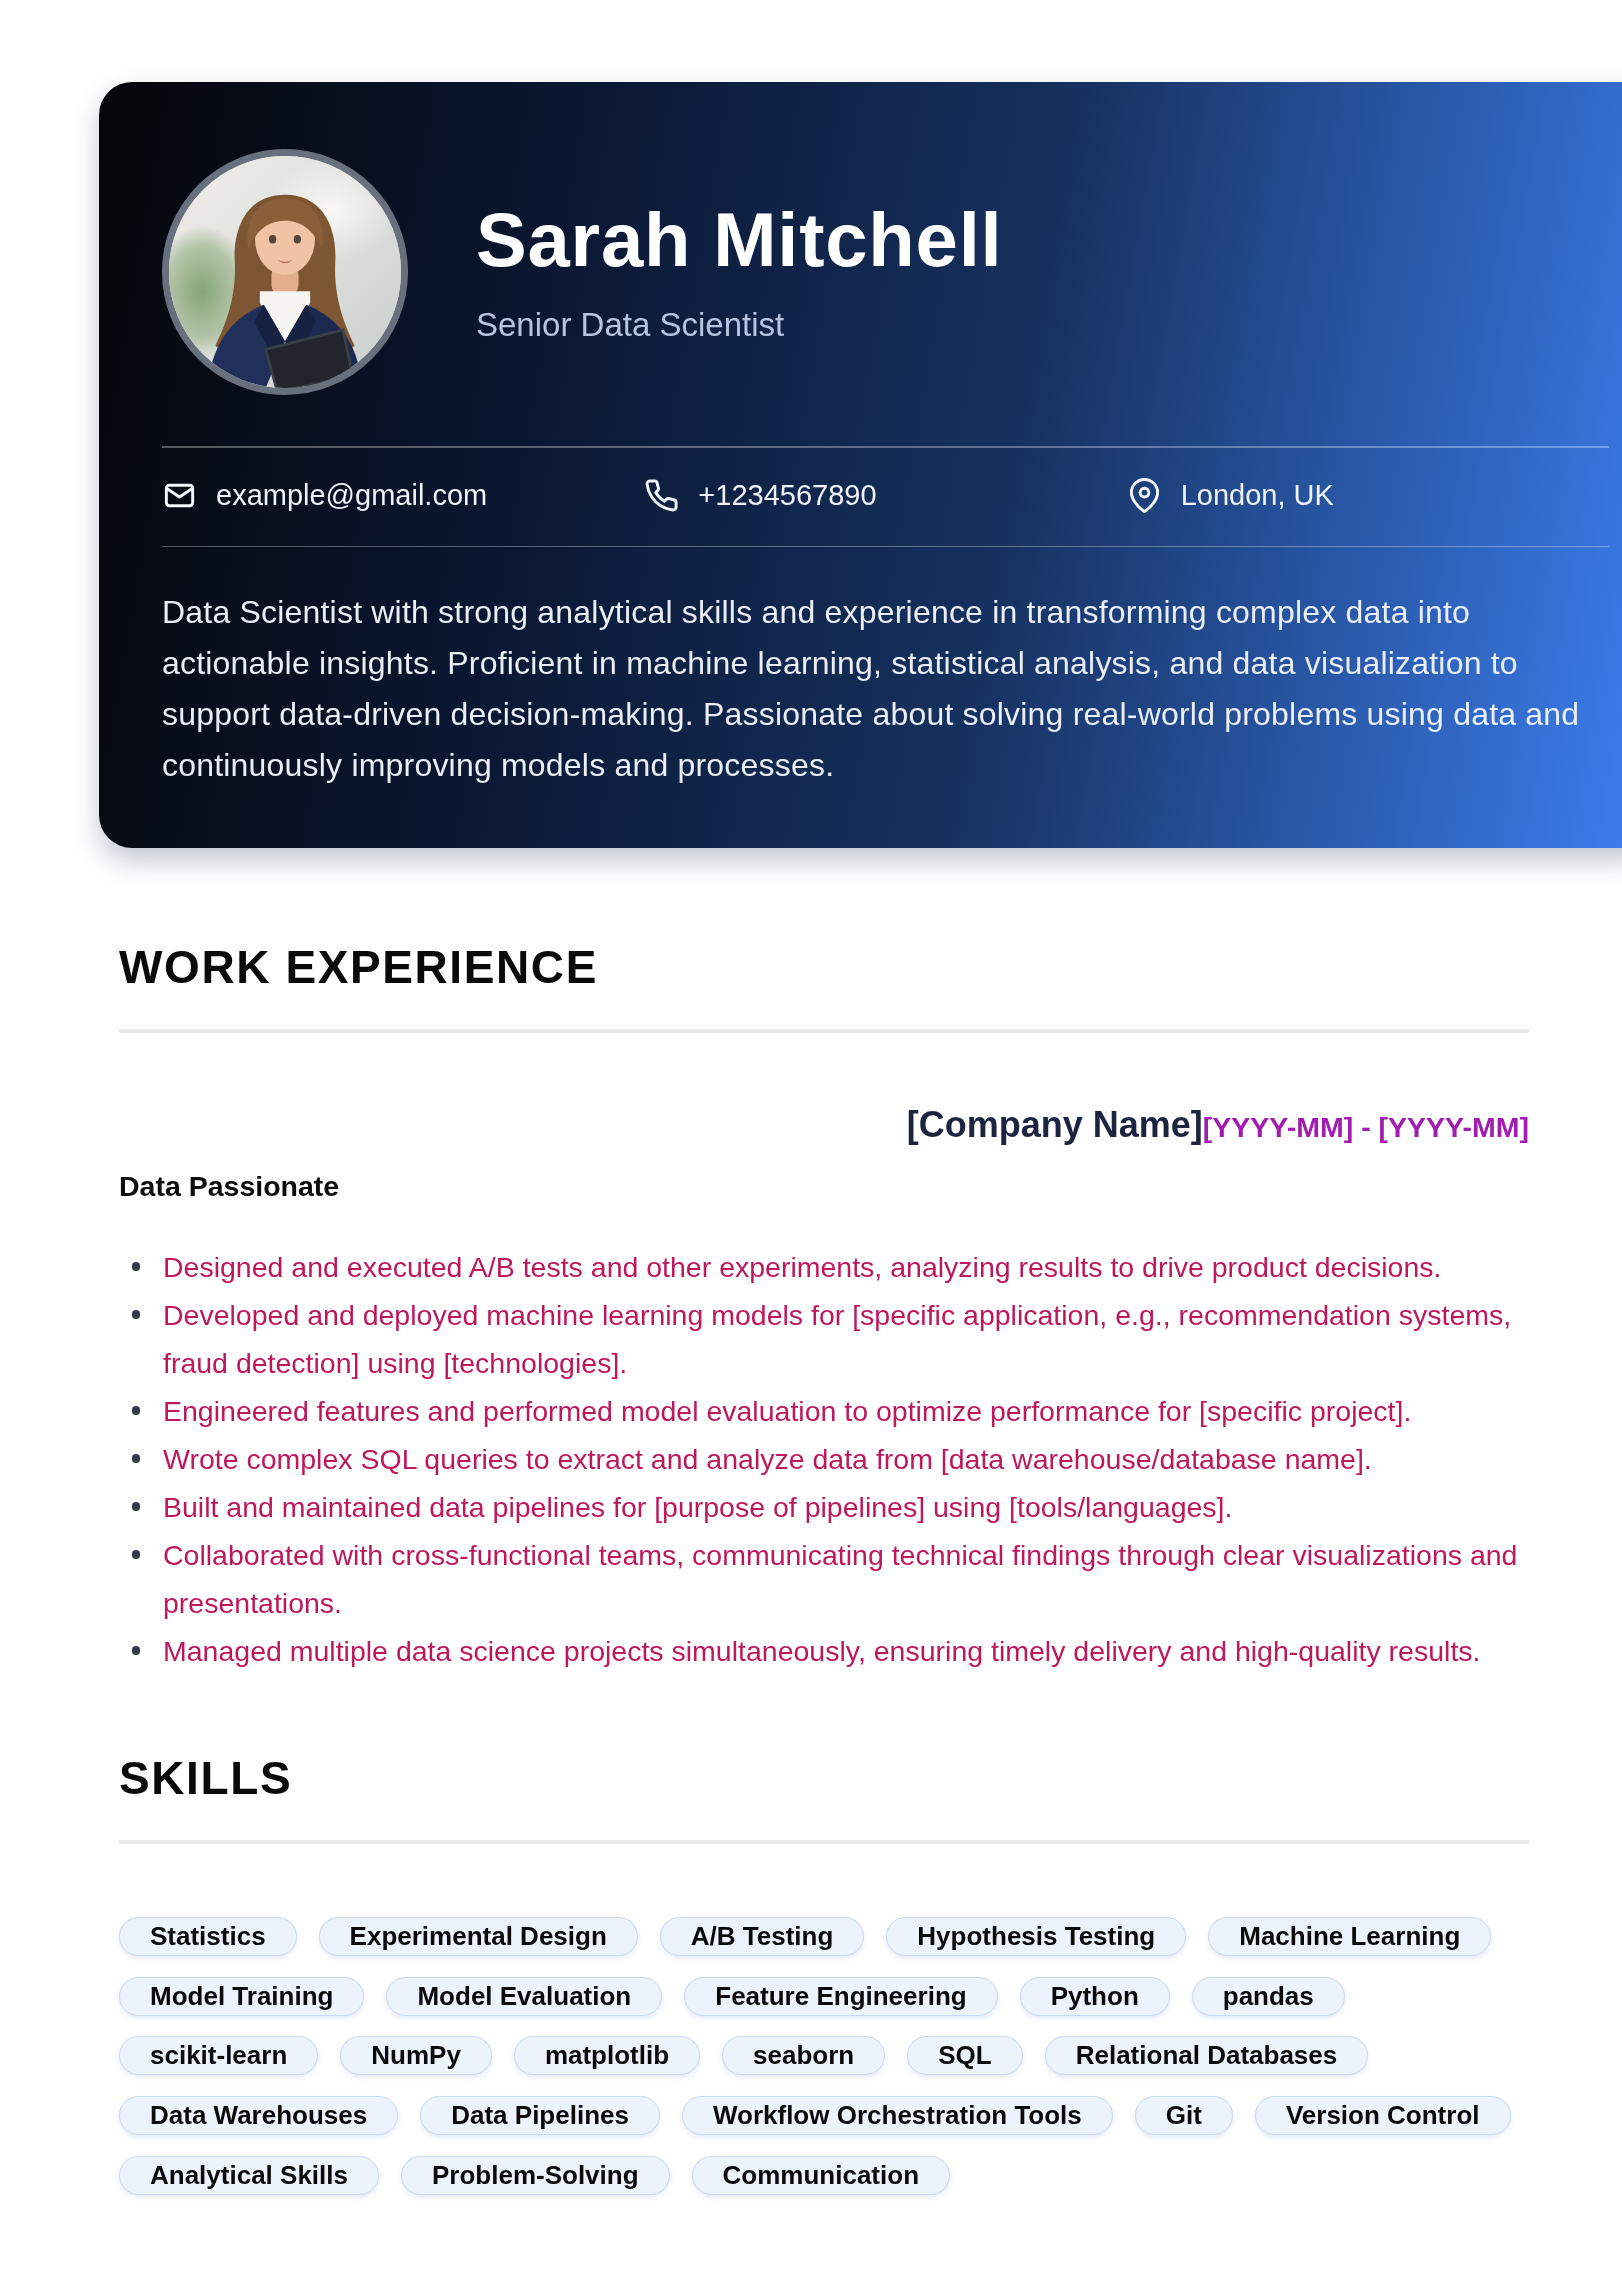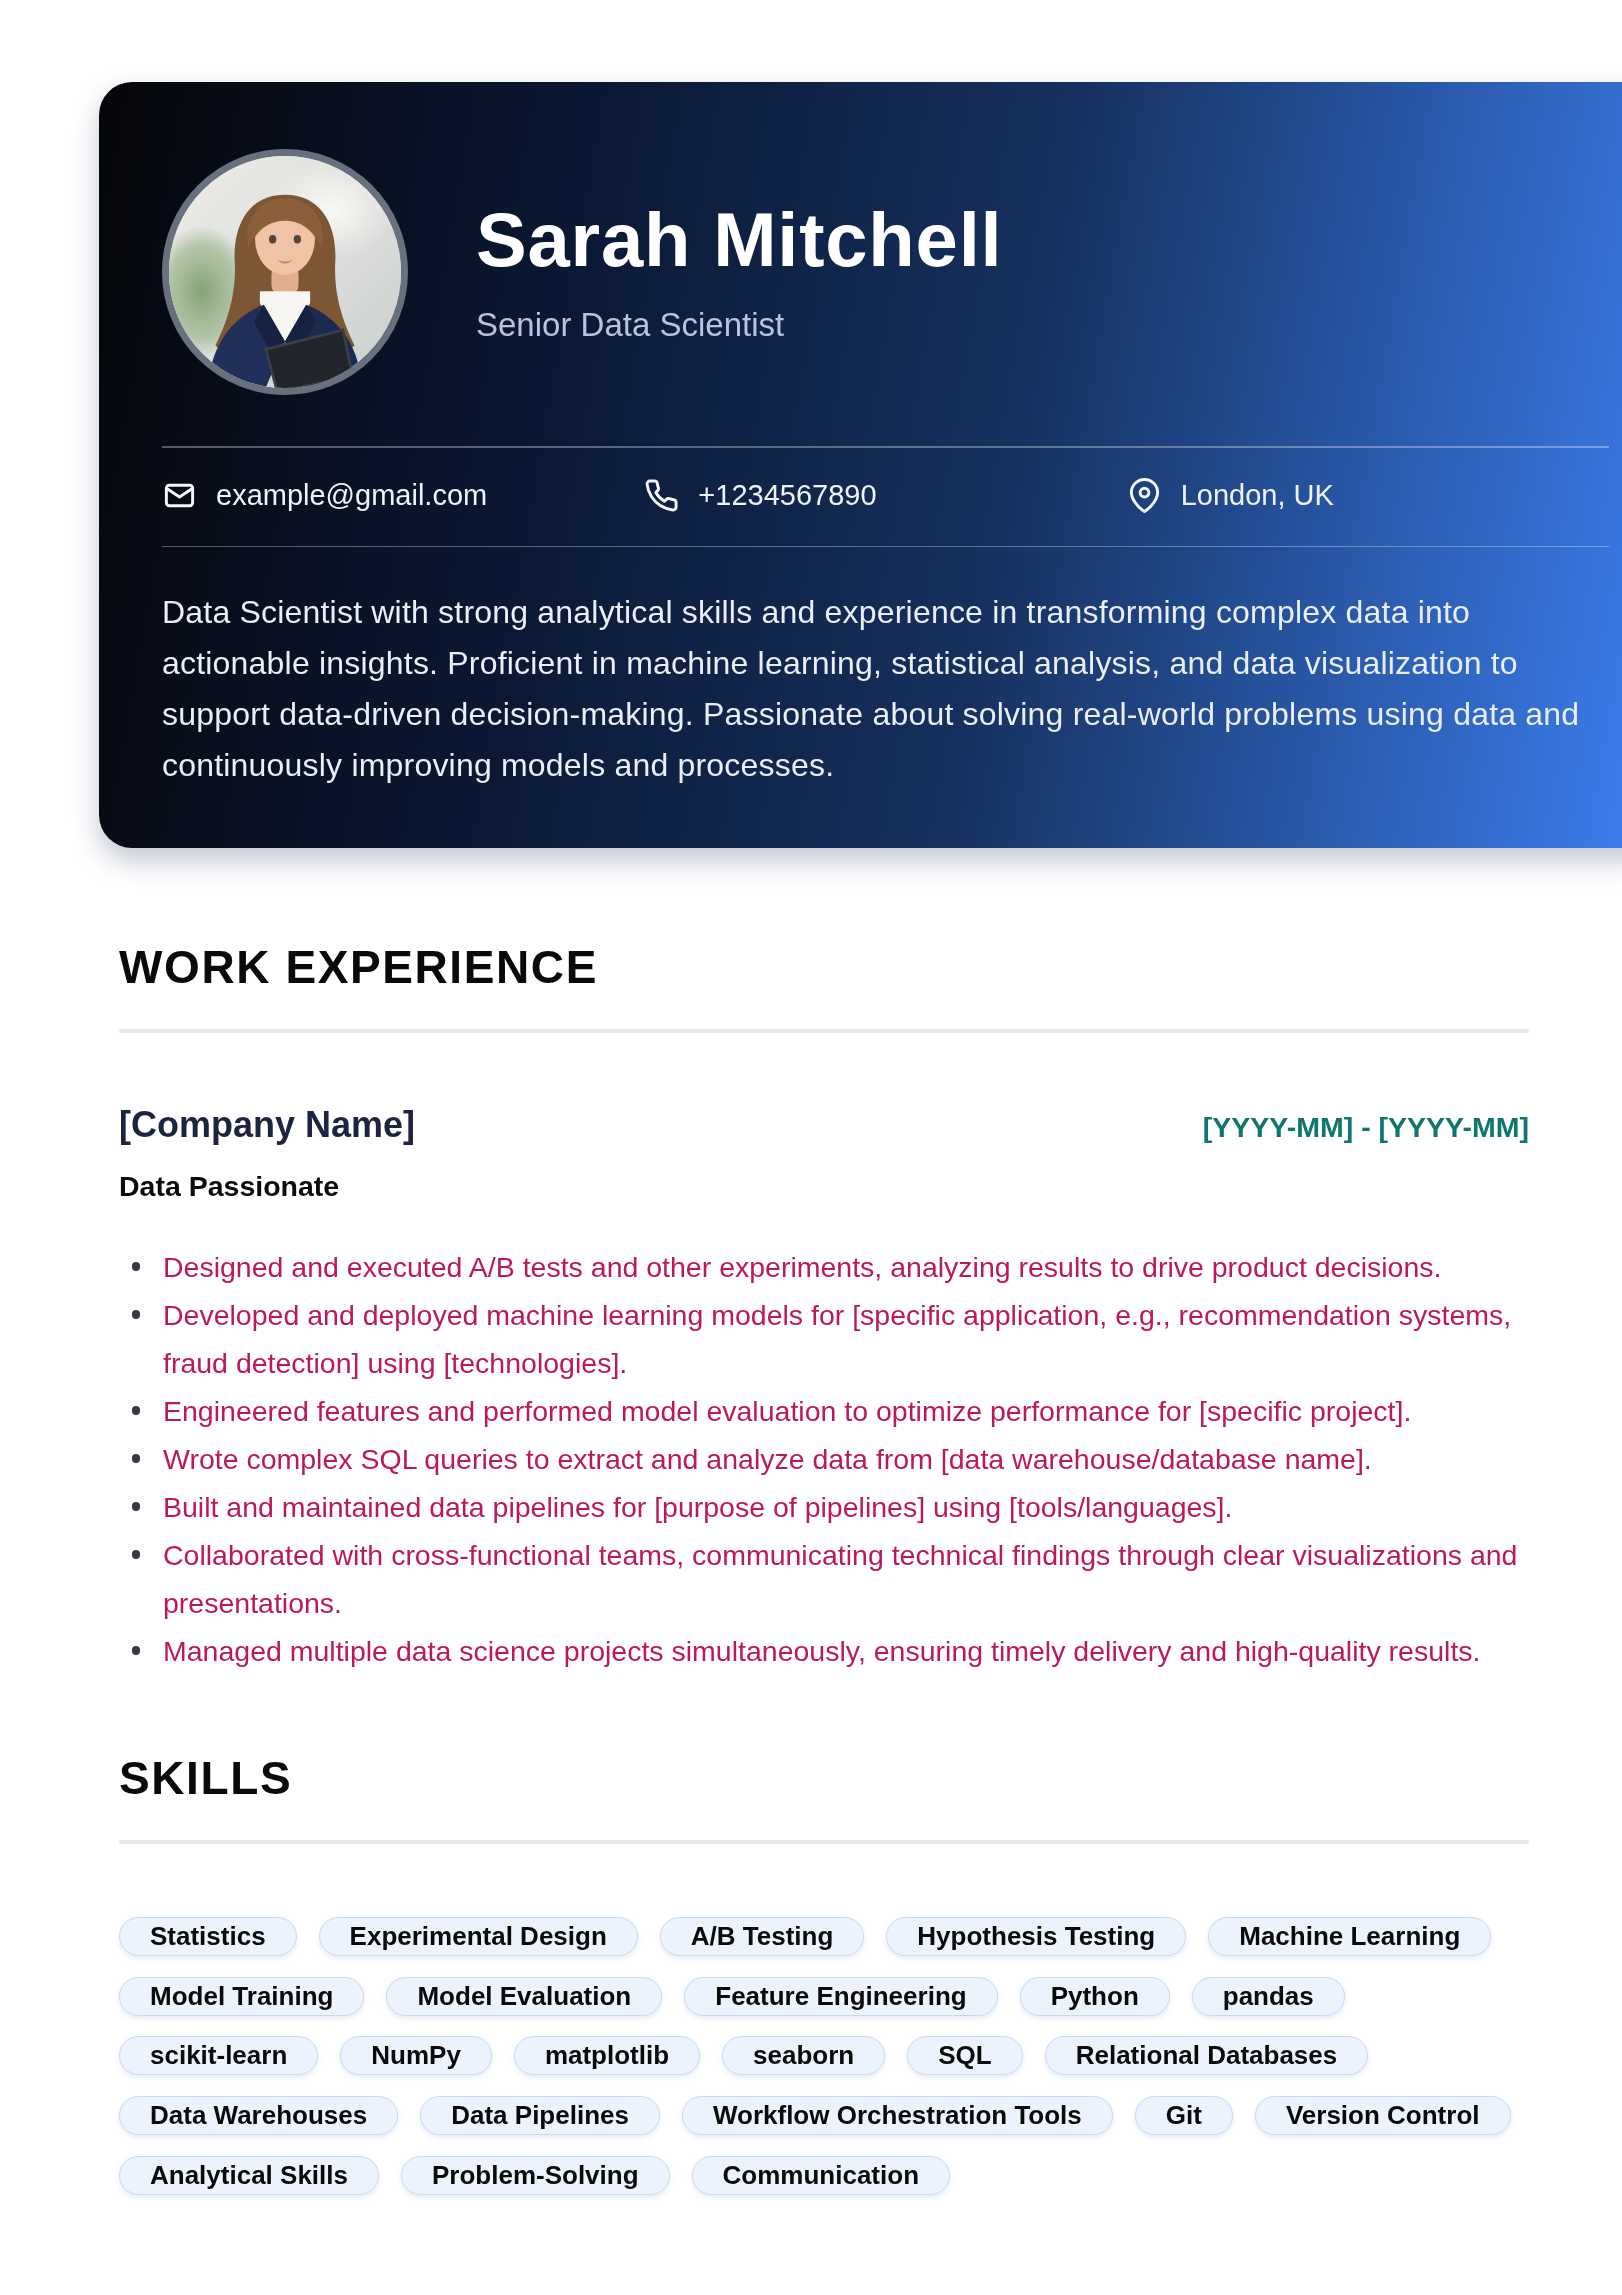--- a/index.html
+++ b/index.html
@@ -69,24 +69,24 @@
   }
   .section-heading.work { margin-top: 92px; }
   .section-heading.skills { margin-top: 76px; }
   .section-divider {
     border: none; height: 4px; border-radius: 2.4px;
     background: #e8e8e8; margin-top: 35px;
   }
 
   .job-header {
     margin-top: 71px;
-    display: flex; align-items: baseline; justify-content: space-between;
+    display: flex; align-items: baseline; justify-content: flex-end;
   }
   .job-company { font-size: 36px; font-weight: bold; color: #1d2440; }
-  .job-dates { font-size: 28.5px; font-weight: bold; color: #0f766e; }
+  .job-dates { font-size: 28.5px; font-weight: bold; color: #a21caf; }
   .job-role { margin-top: 24px; font-size: 28.5px; font-weight: bold; color: #0c0c0c; }
 
   ul.bullets { margin-top: 40px; list-style: none; }
   ul.bullets li {
     position: relative;
     padding-left: 44px;
     font-size: 28.5px; line-height: 48px;
     color: #be185d;
   }
   ul.bullets li::before {

